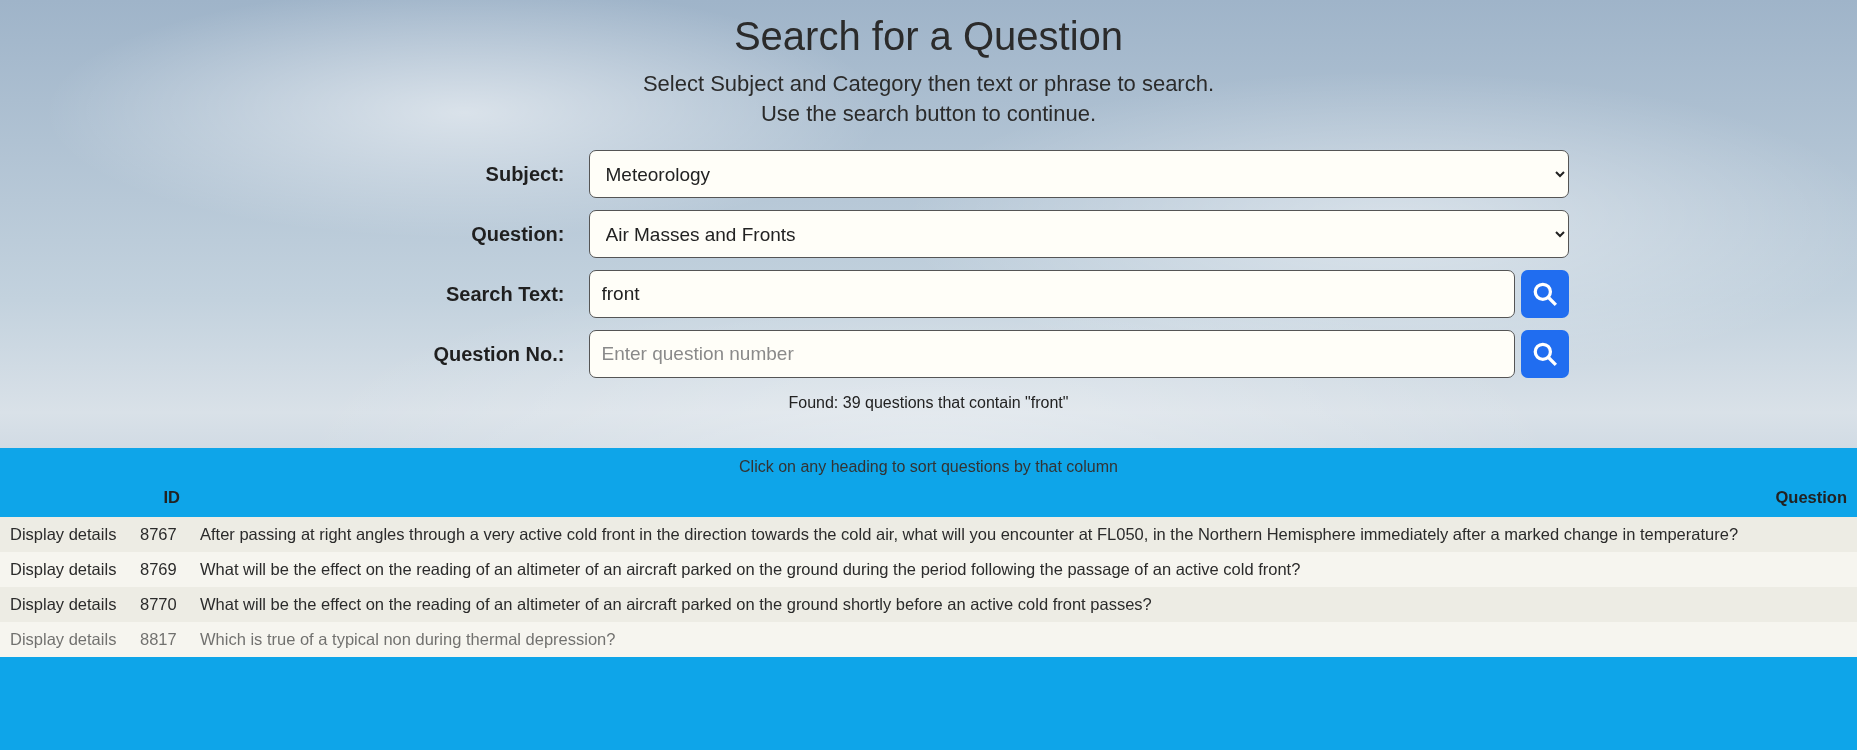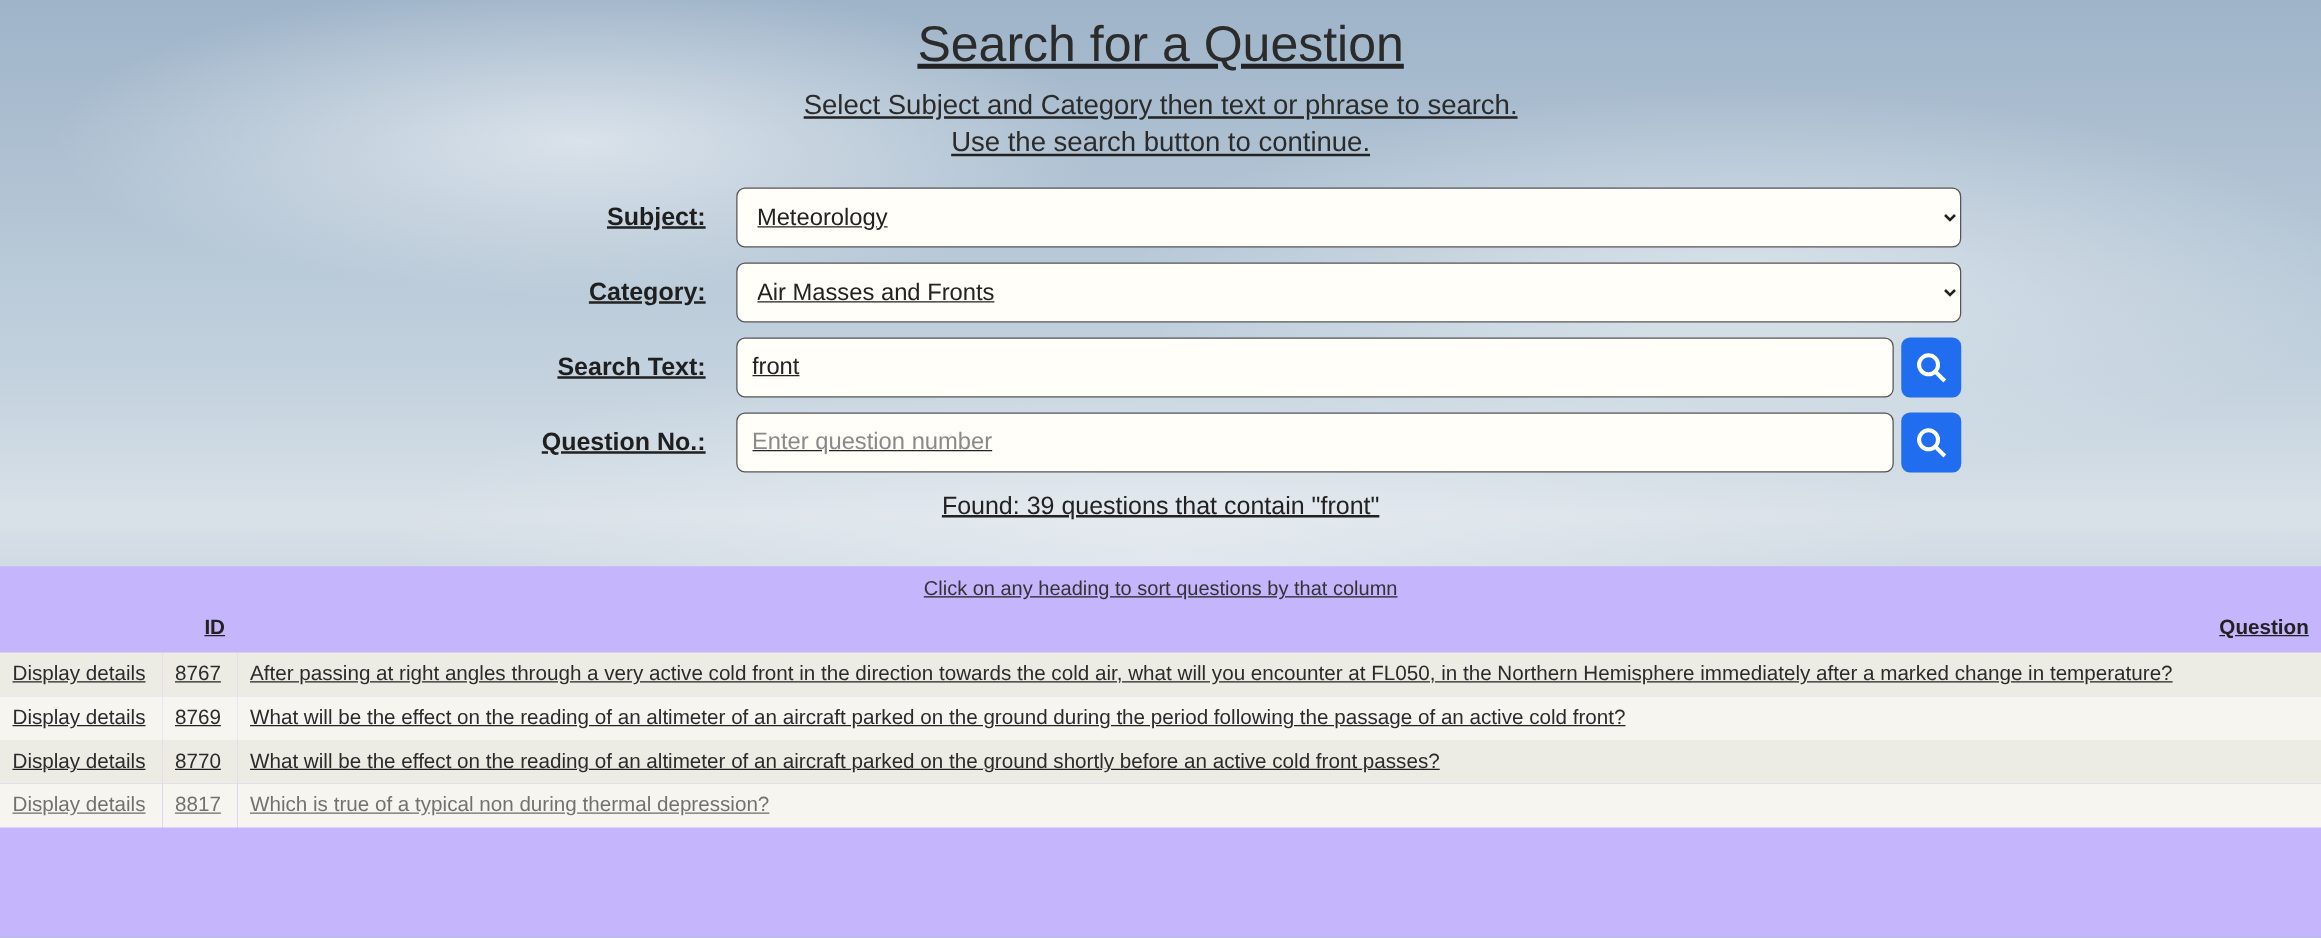--- a/index.html
+++ b/index.html
@@ -19,21 +19,20 @@
       radial-gradient(ellipse 500px 150px at 10% 85%, rgba(120,160,200,0.4), transparent 70%),
       linear-gradient(180deg,#9fb4c9 0%, #c3d2de 40%, #d9e1e8 55%, #8fa9c2 100%);
   }
   .page {
     position: relative;
     width: 100%;
     height: 100%;
     display: flex;
     flex-direction: column;
     align-items: stretch;
-    text-decoration: underline;
   }
   h1.title {
     text-align: center;
     font-size: 40px;
     font-weight: 500;
     color: #2b2b2b;
     margin-top: 14px;
   }
   .subtitle {
     text-align: center;
@@ -85,27 +84,27 @@
     border-radius: 7px;
     background: #206df0;
     display: flex;
     align-items: center;
     justify-content: center;
     cursor: pointer;
   }
   .search-btn svg { width: 26px; height: 26px; fill: none; stroke: #fff; stroke-width: 3; }
   .found {
     text-align: center;
-    font-size: 20px;
+    font-size: 16px;
     color: #222;
     margin-top: 16px;
   }
   .results {
     margin-top: 36px;
-    background: #c4b5fd;
+    background: #0ea5e9;
     width: 100%;
     flex: 1;
     overflow: hidden;
     padding-top: 6px;
   }
   .sort-hint {
     text-align: center;
     font-size: 16px;
     color: #333;
     padding: 4px 0 6px 0;
@@ -156,21 +155,21 @@
     <div class="row">
       <div class="label">Subject:</div>
       <div class="field">
         <select class="control">
           <option>Meteorology</option>
         </select>
       </div>
     </div>
 
     <div class="row">
-      <div class="label">Category:</div>
+      <div class="label">Question:</div>
       <div class="field">
         <select class="control">
           <option>Air Masses and Fronts</option>
         </select>
       </div>
     </div>
 
     <div class="row">
       <div class="label">Search Text:</div>
       <div class="field">

